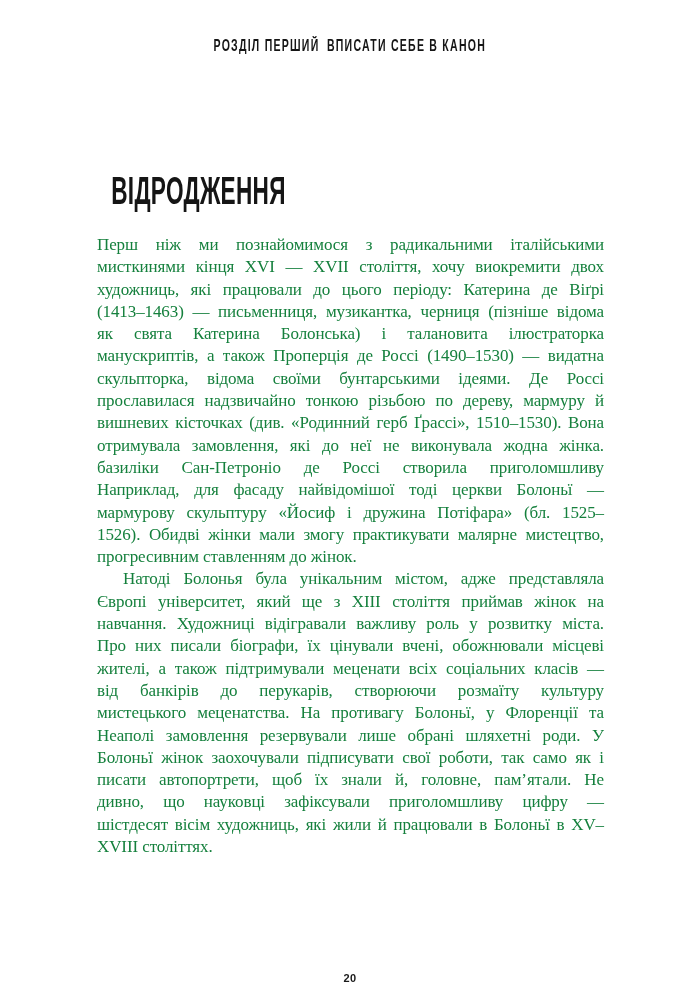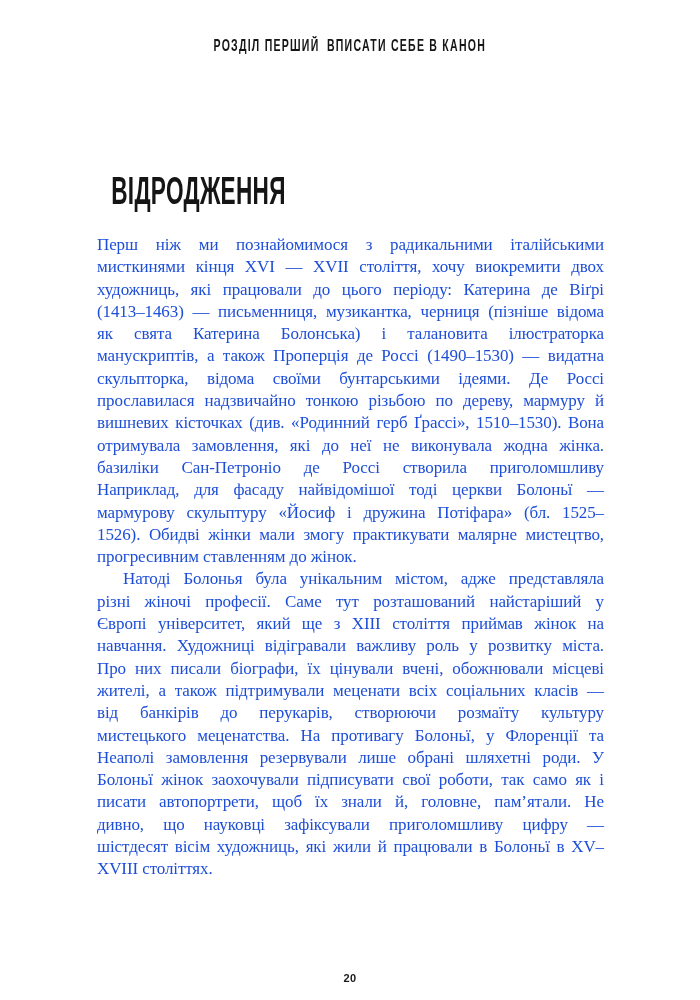--- a/index.html
+++ b/index.html
@@ -58,21 +58,21 @@
   }
   
   .body-text {
     position: absolute;
     top: 234px;
     left: 97px;
     width: 507px;
     font-size: 17px;
     line-height: 22.3px;
     letter-spacing: -0.1px;
-    color: #1d4ed8;
+    color: #15803d;
   }
   .para .line {
     text-align: justify;
     text-align-last: justify;
   }
   .para .line.last {
     text-align-last: left;
   }
   .para-indent .line:first-child { text-indent: 26px; }
   
@@ -115,21 +115,20 @@
         <div class="line">вишневих кісточках (див. «Родинний герб Ґрассі», 1510–1530). Вона</div>
         <div class="line">отримувала замовлення, які до неї не виконувала жодна жінка.</div>
         <div class="line">базиліки Сан-Петроніо де Россі створила приголомшливу</div>
         <div class="line">Наприклад, для фасаду найвідомішої тоді церкви Болоньї —</div>
         <div class="line">мармурову скульптуру «Йосиф і дружина Потіфара» (бл. 1525–</div>
         <div class="line">1526). Обидві жінки мали змогу практикувати малярне мистецтво,</div>
         <div class="line last">прогресивним ставленням до жінок.</div>
       </div>
     <div class="para para-indent">
         <div class="line">Натоді Болонья була унікальним містом, адже представляла</div>
-        <div class="line">різні жіночі професії. Саме тут розташований найстаріший у</div>
         <div class="line">Європі університет, який ще з XIII століття приймав жінок на</div>
         <div class="line">навчання. Художниці відігравали важливу роль у розвитку міста.</div>
         <div class="line">Про них писали біографи, їх цінували вчені, обожнювали місцеві</div>
         <div class="line">жителі, а також підтримували меценати всіх соціальних класів —</div>
         <div class="line">від банкірів до перукарів, створюючи розмаїту культуру</div>
         <div class="line">мистецького меценатства. На противагу Болоньї, у Флоренції та</div>
         <div class="line">Неаполі замовлення резервували лише обрані шляхетні роди. У</div>
         <div class="line">Болоньї жінок заохочували підписувати свої роботи, так само як і</div>
         <div class="line">писати автопортрети, щоб їх знали й, головне, пам’ятали. Не</div>
         <div class="line">дивно, що науковці зафіксували приголомшливу цифру —</div>

